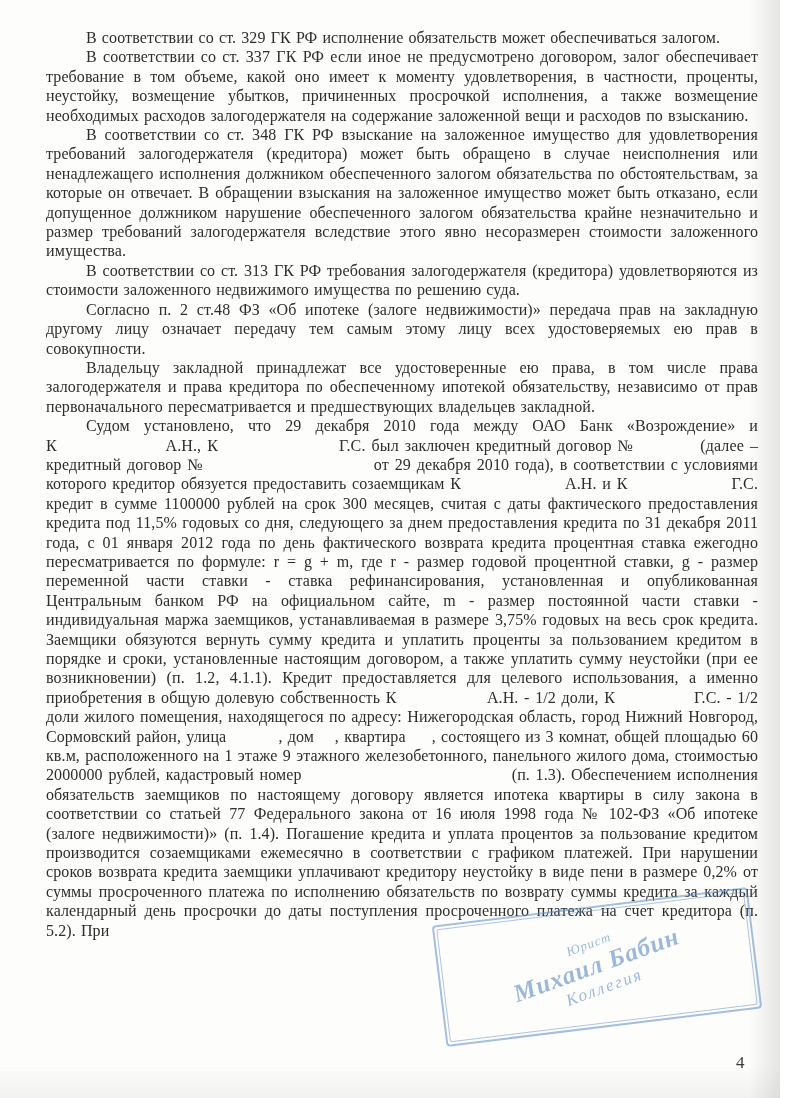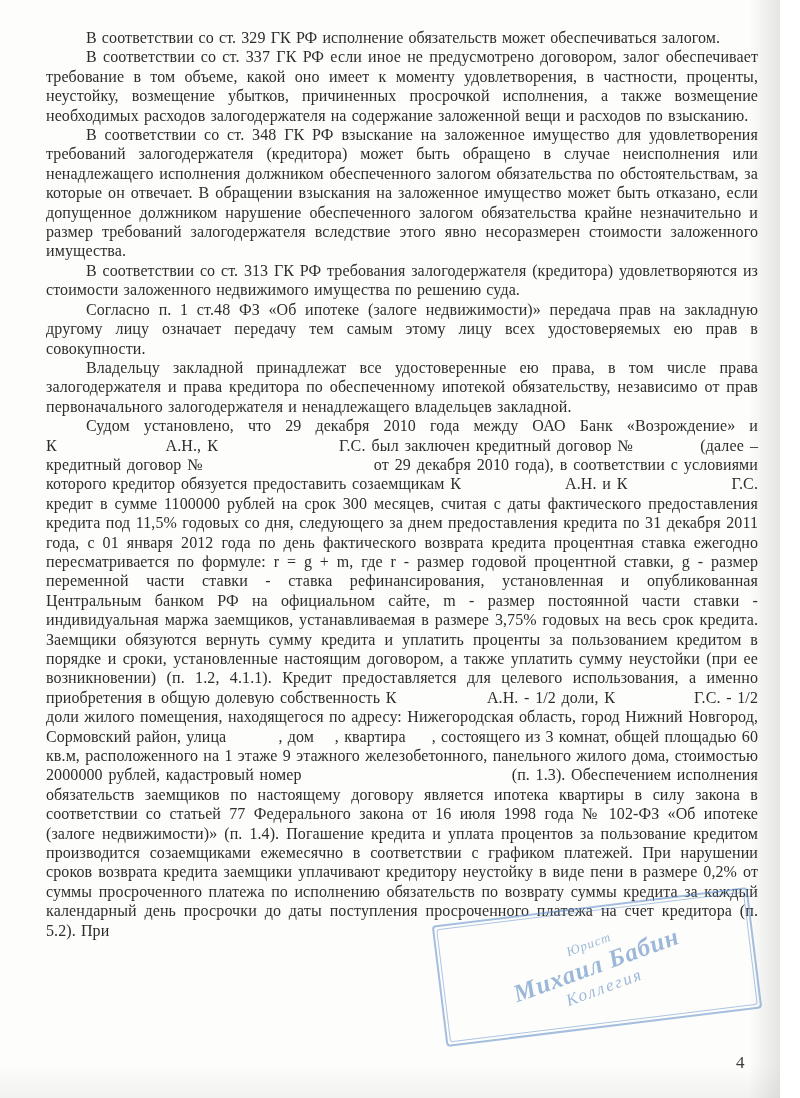--- a/index.html
+++ b/index.html
@@ -71,22 +71,22 @@
 </head>
 <body>
 
 <div class="page">
 
   <div class="text-block">
       <p class="para">В соответствии со ст.  329 ГК РФ исполнение обязательств может обеспечиваться залогом.</p>
       <p class="para">В соответствии со ст. 337 ГК РФ если иное не предусмотрено договором, залог обеспечивает требование в том объеме, какой оно имеет к моменту удовлетворения, в частности, проценты, неустойку, возмещение убытков, причиненных просрочкой исполнения, а также возмещение необходимых расходов залогодержателя на содержание заложенной вещи и расходов по взысканию.</p>
       <p class="para">В соответствии со ст. 348 ГК РФ взыскание на заложенное имущество для удовлетворения требований залогодержателя (кредитора) может быть обращено в случае неисполнения или ненадлежащего исполнения должником обеспеченного залогом обязательства по обстоятельствам, за которые он отвечает. В обращении взыскания на заложенное имущество может быть отказано, если допущенное должником нарушение обеспеченного залогом обязательства крайне незначительно и размер требований залогодержателя вследствие этого явно несоразмерен стоимости заложенного имущества.</p>
       <p class="para">В соответствии со ст. 313 ГК РФ требования залогодержателя (кредитора) удовлетворяются из стоимости заложенного недвижимого имущества по решению суда.</p>
-      <p class="para">Согласно п. 1 ст.48 ФЗ «Об ипотеке (залоге недвижимости)» передача прав на закладную другому лицу означает передачу тем самым этому лицу всех удостоверяемых ею прав в совокупности.</p>
-      <p class="para">Владельцу закладной принадлежат все удостоверенные ею права, в том числе права залогодержателя и права кредитора по обеспеченному ипотекой обязательству, независимо от прав первоначального залогодержателя и ненадлежащего владельцев закладной.</p>
+      <p class="para">Согласно п. 2 ст.48 ФЗ «Об ипотеке (залоге недвижимости)» передача прав на закладную другому лицу означает передачу тем самым этому лицу всех удостоверяемых ею прав в совокупности.</p>
+      <p class="para">Владельцу закладной принадлежат все удостоверенные ею права, в том числе права залогодержателя и права кредитора по обеспеченному ипотекой обязательству, независимо от прав первоначального пересматривается и предшествующих владельцев закладной.</p>
       <p class="para">Судом установлено, что 29 декабря 2010 года между ОАО Банк «Возрождение» и К&nbsp;&nbsp;&nbsp;&nbsp;&nbsp;&nbsp;&nbsp;&nbsp;&nbsp;&nbsp;&nbsp;&nbsp;&nbsp;&nbsp;&nbsp;&nbsp;&nbsp;&nbsp;А.Н., К&nbsp;&nbsp;&nbsp;&nbsp;&nbsp;&nbsp;&nbsp;&nbsp;&nbsp;&nbsp;&nbsp;&nbsp;&nbsp;&nbsp;&nbsp;&nbsp;&nbsp;&nbsp;&nbsp;&nbsp;Г.С. был заключен кредитный договор №&nbsp;&nbsp;&nbsp;&nbsp;&nbsp;&nbsp;&nbsp;&nbsp;&nbsp;&nbsp; (далее – кредитный договор №&nbsp;&nbsp;&nbsp;&nbsp;&nbsp;&nbsp;&nbsp;&nbsp;&nbsp;&nbsp;&nbsp;&nbsp;&nbsp;&nbsp;&nbsp;&nbsp;&nbsp;&nbsp;&nbsp;&nbsp;&nbsp;&nbsp;&nbsp;&nbsp;&nbsp;&nbsp;&nbsp;&nbsp; от 29 декабря 2010 года), в соответствии с условиями которого кредитор обязуется предоставить созаемщикам К&nbsp;&nbsp;&nbsp;&nbsp;&nbsp;&nbsp;&nbsp;&nbsp;&nbsp;&nbsp;&nbsp;&nbsp;&nbsp;&nbsp;&nbsp;&nbsp;&nbsp;&nbsp;А.Н. и К&nbsp;&nbsp;&nbsp;&nbsp;&nbsp;&nbsp;&nbsp;&nbsp;&nbsp;&nbsp;&nbsp;&nbsp;&nbsp;&nbsp;&nbsp;&nbsp;&nbsp;&nbsp;Г.С. кредит в сумме 1100000 рублей на срок 300 месяцев, считая с даты фактического предоставления кредита под 11,5% годовых со дня, следующего за днем предоставления кредита по 31 декабря 2011 года, с 01 января 2012 года по день фактического возврата кредита процентная ставка ежегодно пересматривается по формуле: r = g + m, где r - размер годовой процентной ставки, g - размер переменной части ставки - ставка рефинансирования, установленная и опубликованная Центральным банком РФ на официальном сайте, m - размер постоянной части ставки - индивидуальная маржа заемщиков, устанавливаемая в размере 3,75% годовых на весь срок кредита. Заемщики обязуются вернуть сумму кредита и уплатить проценты за пользованием кредитом в порядке и сроки, установленные настоящим договором, а также уплатить сумму неустойки (при ее возникновении) (п. 1.2, 4.1.1). Кредит предоставляется для целевого использования, а именно приобретения в общую долевую собственность К&nbsp;&nbsp;&nbsp;&nbsp;&nbsp;&nbsp;&nbsp;&nbsp;&nbsp;&nbsp;&nbsp;&nbsp;&nbsp;&nbsp;&nbsp;&nbsp;А.Н. - 1/2 доли, К&nbsp;&nbsp;&nbsp;&nbsp;&nbsp;&nbsp;&nbsp;&nbsp;&nbsp;&nbsp;&nbsp;&nbsp;&nbsp;&nbsp;Г.С. - 1/2 доли жилого помещения, находящегося по адресу: Нижегородская область, город Нижний Новгород, Сормовский район, улица&nbsp;&nbsp;&nbsp;&nbsp;&nbsp;&nbsp;&nbsp;&nbsp;&nbsp;&nbsp;, дом&nbsp;&nbsp;&nbsp;&nbsp;, квартира&nbsp;&nbsp;&nbsp;&nbsp;&nbsp;, состоящего из 3 комнат, общей площадью 60 кв.м, расположенного на 1 этаже 9 этажного железобетонного, панельного жилого дома, стоимостью 2000000 рублей, кадастровый номер&nbsp;&nbsp;&nbsp;&nbsp;&nbsp;&nbsp;&nbsp;&nbsp;&nbsp;&nbsp;&nbsp;&nbsp;&nbsp;&nbsp;&nbsp;&nbsp;&nbsp;&nbsp;&nbsp;&nbsp;&nbsp;&nbsp;&nbsp;&nbsp;&nbsp;&nbsp;&nbsp;&nbsp;&nbsp;&nbsp;&nbsp;&nbsp;&nbsp;&nbsp;&nbsp;&nbsp; (п. 1.3). Обеспечением исполнения обязательств заемщиков по настоящему договору является ипотека квартиры в силу закона в соответствии со статьей 77 Федерального закона от 16 июля 1998 года № 102-ФЗ «Об ипотеке (залоге недвижимости)» (п. 1.4). Погашение кредита и уплата процентов за пользование кредитом производится созаемщиками ежемесячно в соответствии с графиком платежей. При нарушении сроков возврата кредита заемщики уплачивают кредитору неустойку в виде пени в размере 0,2% от суммы просроченного платежа по исполнению обязательств по возврату суммы кредита за каждый календарный день просрочки до даты поступления просроченного платежа на счет кредитора (п. 5.2). При</p>
     </div>
 
   <div class="watermark">
     <div class="wm-frame-outer"></div>
     <div class="wm-frame-inner"></div>
     <div class="wm-text">
       <div class="wm-small">Юрист</div>
       <div class="wm-large">Михаил Бабин</div>
       <div class="wm-med">Коллегия</div>

